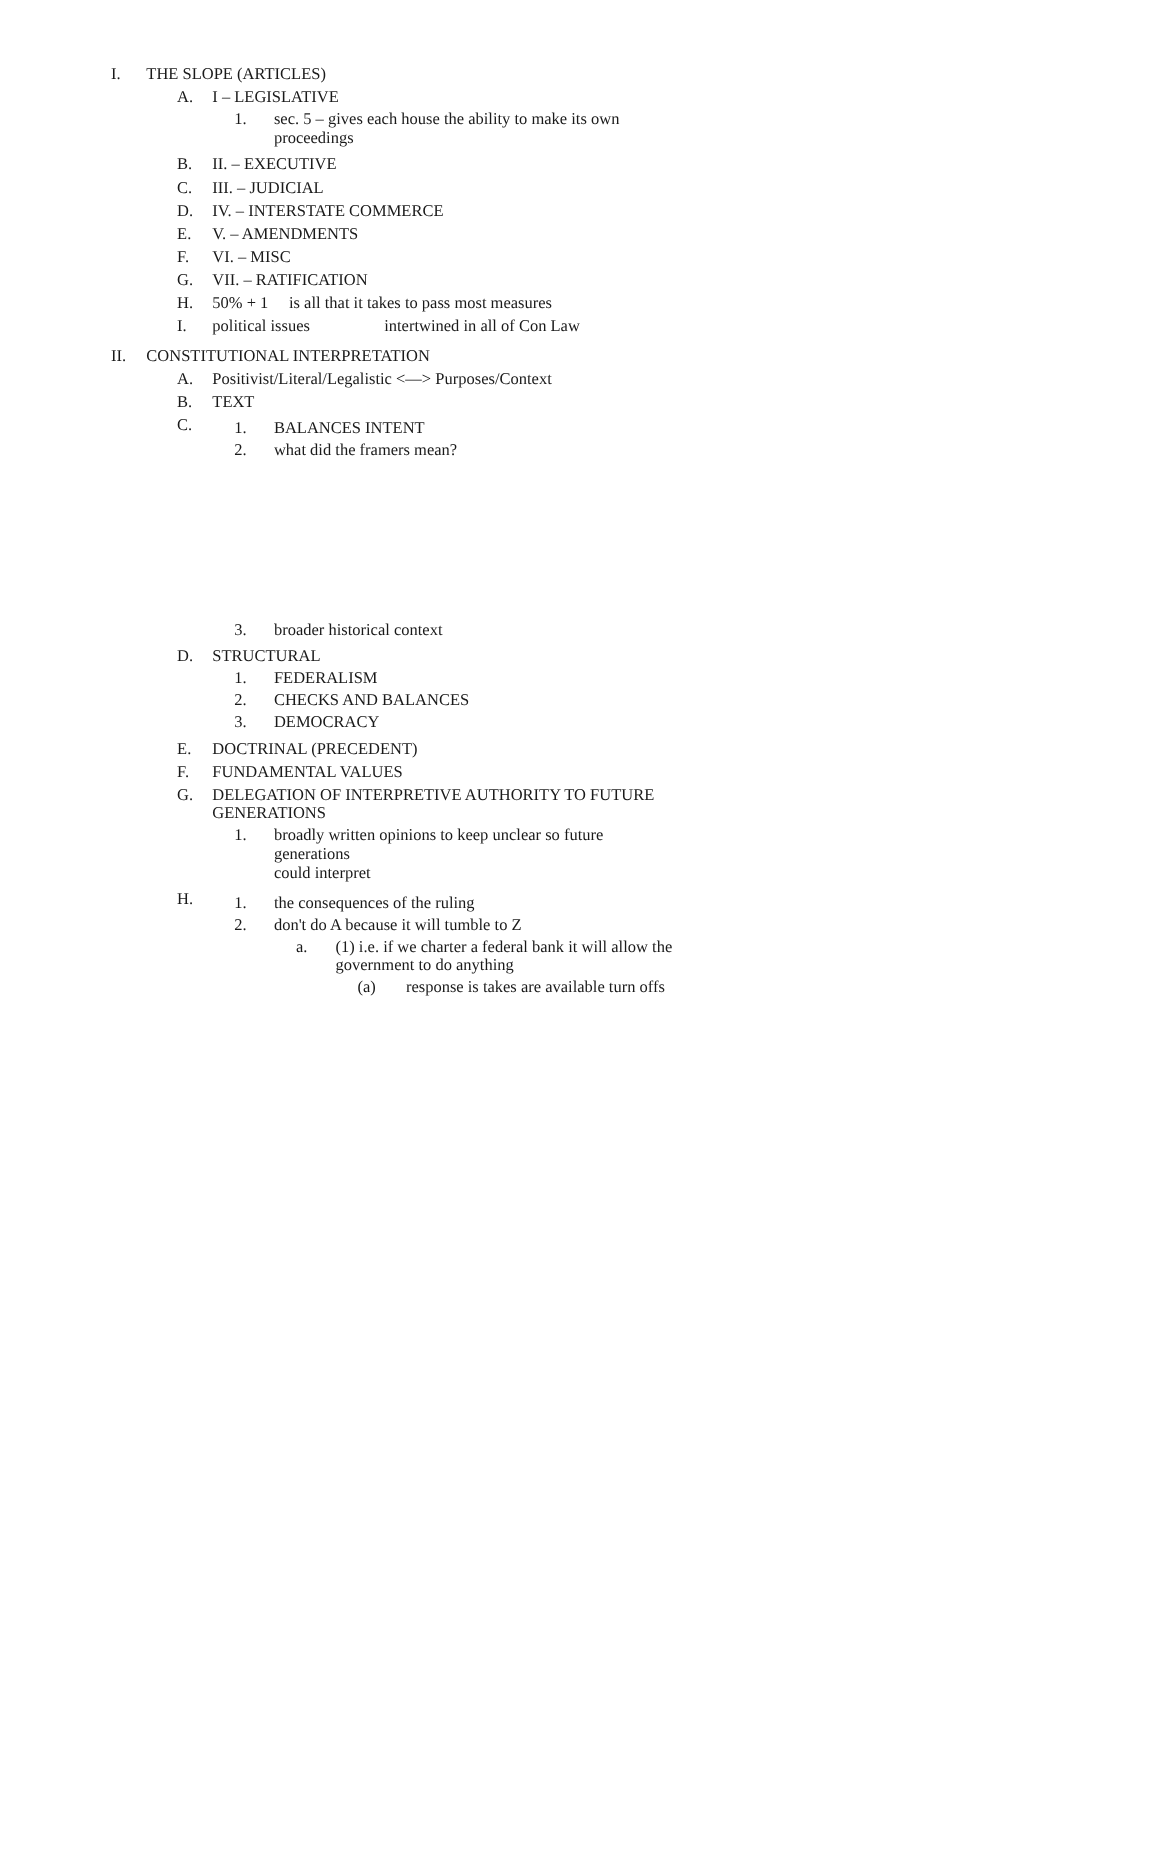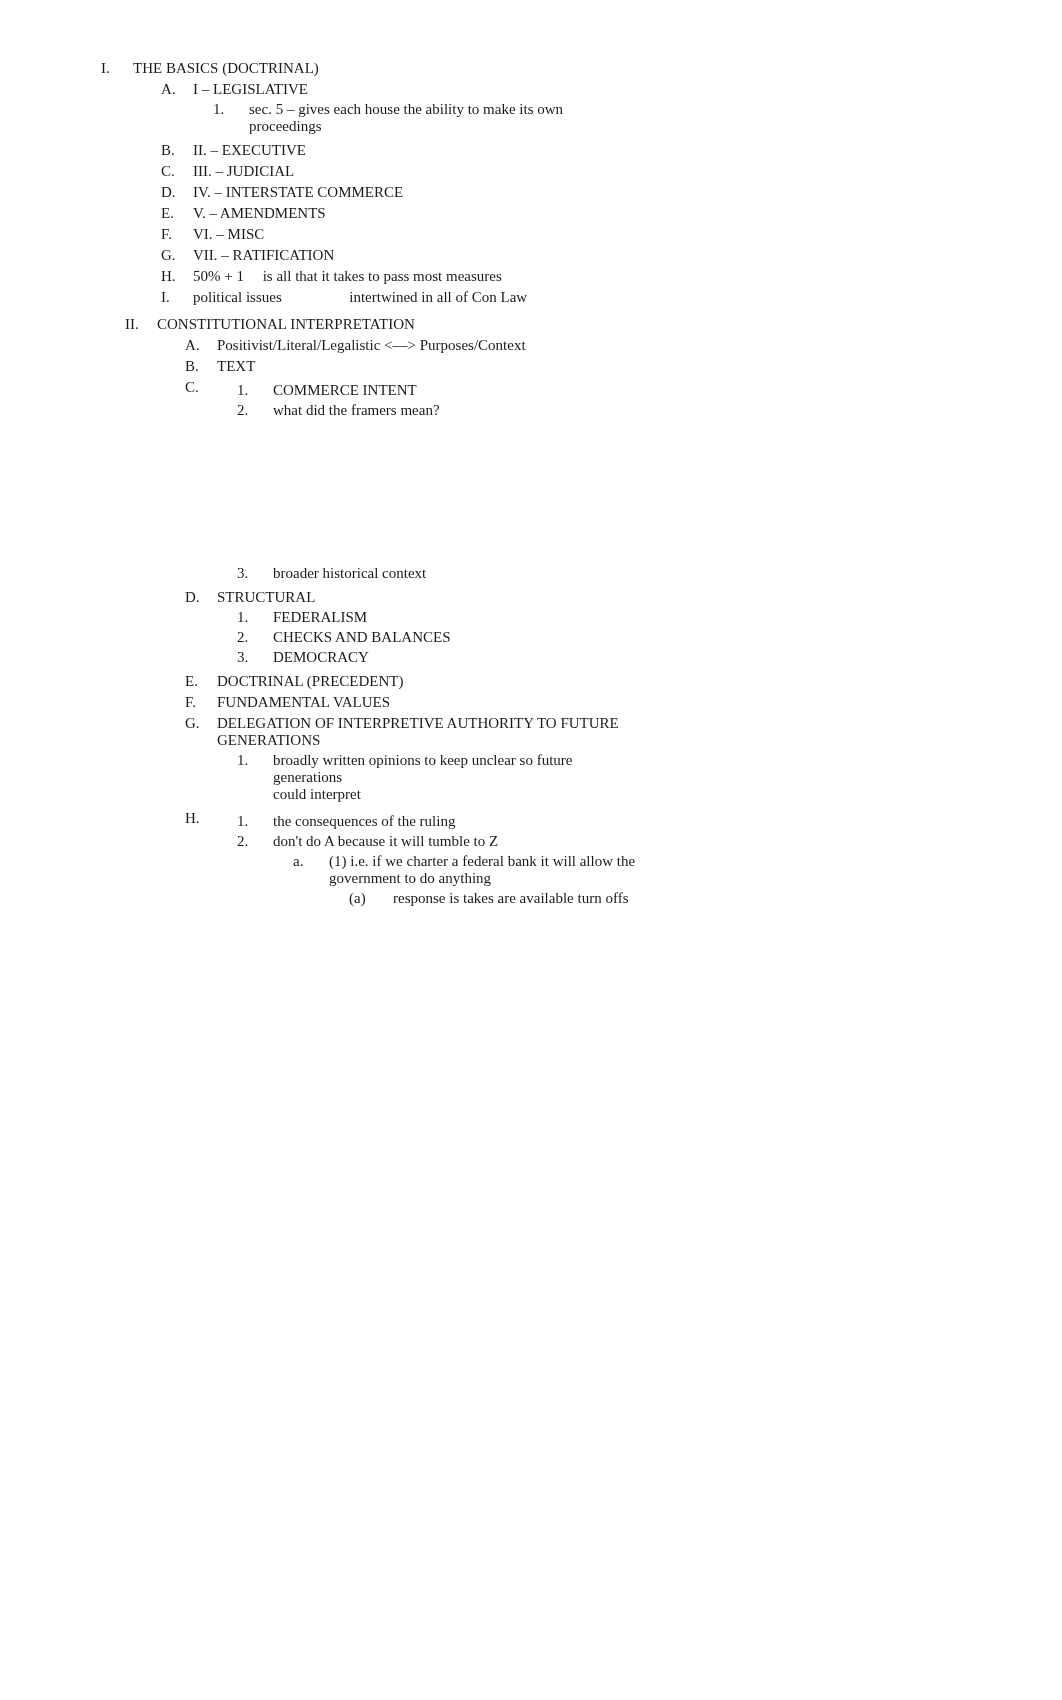--- a/index.html
+++ b/index.html
@@ -143,21 +143,21 @@
   </style>
 </head>
 <body>
 
 <div class="page">
   <ol class="outline">
 
     <li class="level1-item">
       <span class="level1-marker">I.</span>
       <div class="level1-content">
-        <div class="level1-label">THE BASICS (DOCTRINAL)</div>
+        <div class="level1-label">THE SLOPE (ARTICLES)</div>
         <ul class="level2-list">
 
           <li class="level2-item">
             <span class="level2-marker">A.</span>
             <div class="level2-content">
               <div>I – LEGISLATIVE</div>
               <ul class="level3-list">
                 <li class="level3-item">
                   <span class="level3-marker">1.</span>
                   <div class="level3-content">sec. 5  – gives each house the ability to make its own<br>proceedings</div>
@@ -203,21 +203,21 @@
 
           <li class="level2-item">
             <span class="level2-marker">I.</span>
             <div class="level2-content">political issues <span class="inline-tab"></span> intertwined in all of Con Law</div>
           </li>
 
         </ul>
       </div>
     </li>
 
-    <li class="level1-item" style="margin-top: 6px; margin-left: 24px;">
+    <li class="level1-item" style="margin-top: 6px;">
       <span class="level1-marker">II.</span>
       <div class="level1-content">
         <div class="level1-label">CONSTITUTIONAL INTERPRETATION</div>
         <ul class="level2-list">
 
           <li class="level2-item">
             <span class="level2-marker">A.</span>
             <div class="level2-content">Positivist/Literal/Legalistic &lt;—&gt; Purposes/Context</div>
           </li>
 
@@ -225,21 +225,21 @@
             <span class="level2-marker">B.</span>
             <div class="level2-content">TEXT</div>
           </li>
 
           <li class="level2-item">
             <span class="level2-marker">C.</span>
             <div class="level2-content">
               <ul class="level3-list">
                 <li class="level3-item">
                   <span class="level3-marker">1.</span>
-                  <div class="level3-content">COMMERCE INTENT</div>
+                  <div class="level3-content">BALANCES INTENT</div>
                 </li>
                 <li class="level3-item">
                   <span class="level3-marker">2.</span>
                   <div class="level3-content">what did the framers mean?</div>
                 </li>
               </ul>
 
               <div class="spacer"></div>
               <ul class="level3-list">
                 <li class="level3-item">

